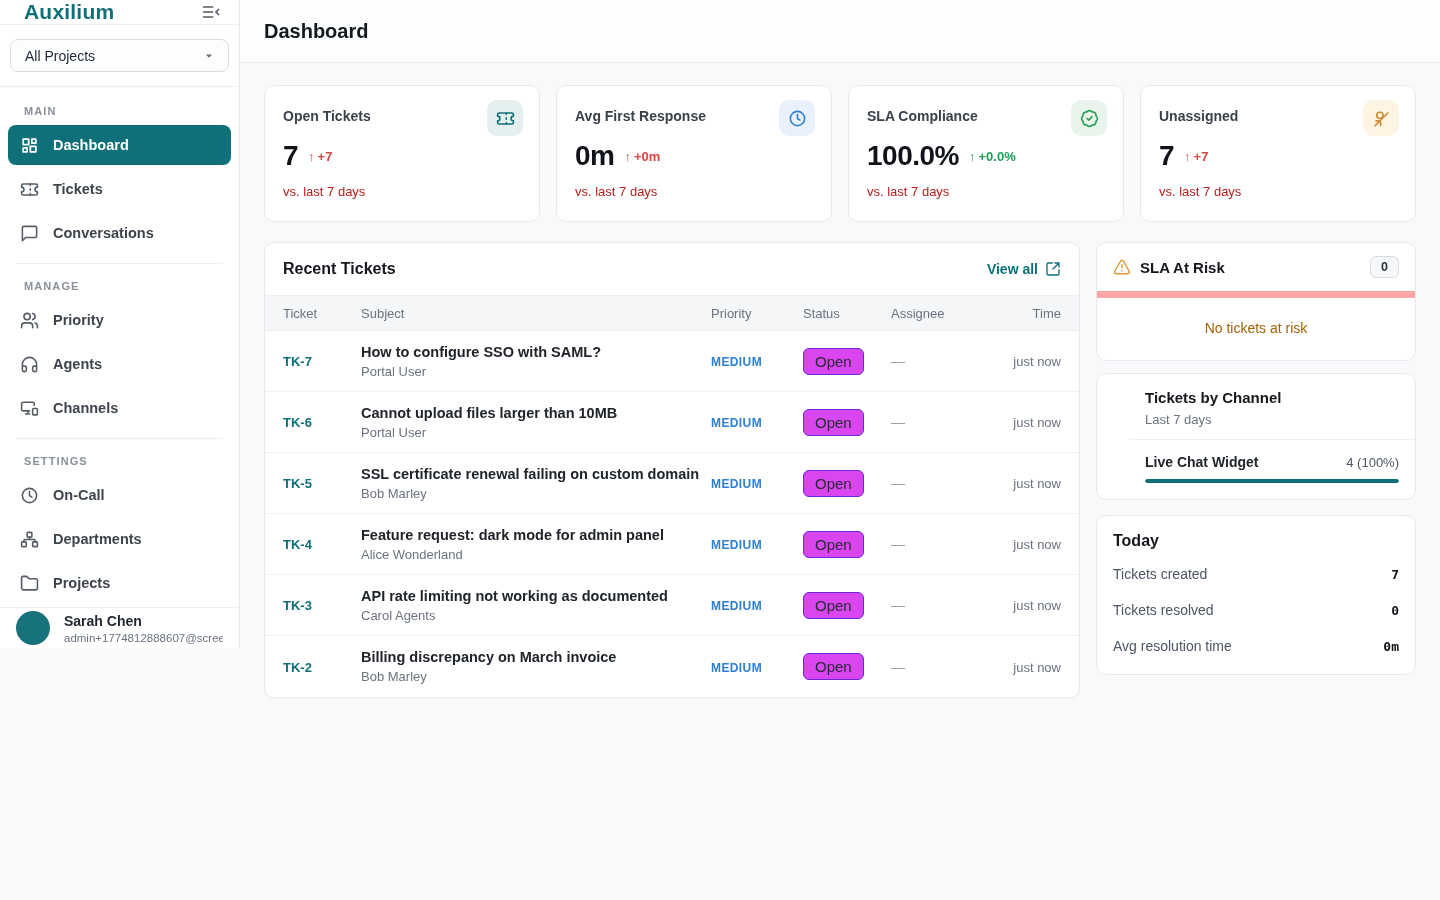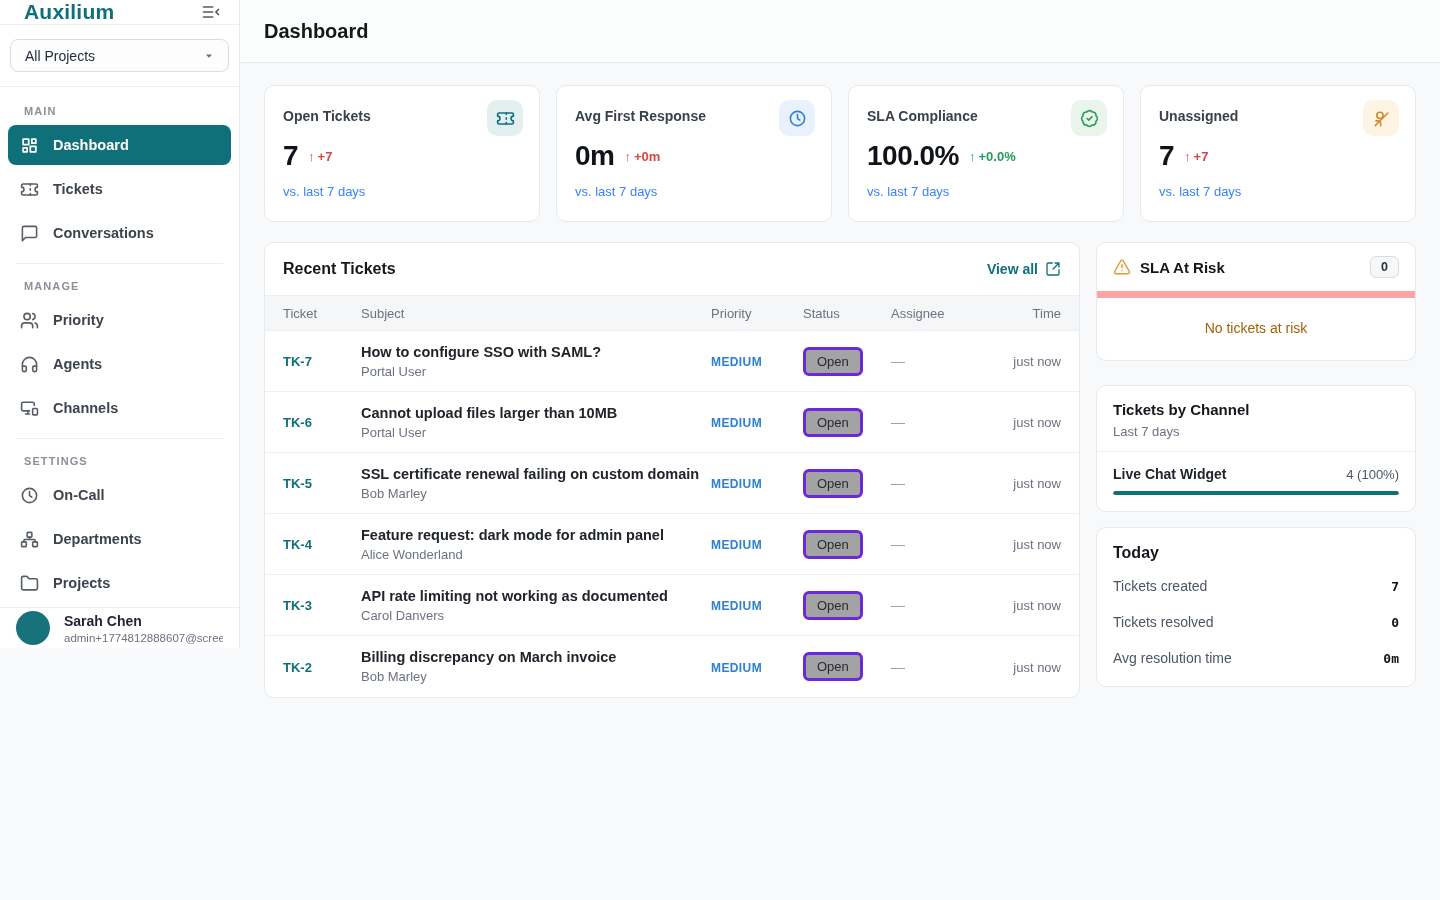--- a/index.html
+++ b/index.html
@@ -77,21 +77,21 @@
   .stat-label { font-size:14px; font-weight:600; color:#3a414b; padding-top:6px; }
   .stat-icon-box {
     position:absolute; top:14px; right:16px;
     width:36px; height:36px; border-radius:10px;
     display:flex; align-items:center; justify-content:center;
   }
   .stat-value-row { display:flex; align-items:center; gap:10px; margin-top:16px; }
   .stat-value { font-size:28px; font-weight:800; color:#101319; letter-spacing:-0.5px; }
   .stat-delta { display:flex; align-items:center; gap:3px; font-size:13px; font-weight:700; }
   .stat-delta .arrow { font-size:13px; }
-  .stat-note { font-size:13px; color:#3b82f6; margin-top:12px; }
+  .stat-note { font-size:13px; color:#b91c1c; margin-top:12px; }
 
   
   .lower-grid { display:grid; grid-template-columns:1fr 320px; gap:16px; margin-top:20px; align-items:start; }
 
   
   .card {
     background:#ffffff; border:1px solid #e7e9ec; border-radius:10px; overflow:hidden;
   }
   .table-card-header {
     display:flex; align-items:center; justify-content:space-between;
@@ -115,41 +115,41 @@
   .col-priority { width:92px; min-width:92px; }
   .col-status { width:88px; min-width:88px; }
   .col-assignee { width:90px; min-width:90px; }
   .col-time { width:80px; min-width:80px; text-align:right; }
   .ticket-id { color:#0f7079; font-size:13px; font-weight:700; }
   .ticket-subject { font-size:14.5px; font-weight:600; color:#20242b; margin-bottom:4px;
     white-space:nowrap; overflow:hidden; text-overflow:ellipsis; }
   .ticket-requester { font-size:13px; color:#6b7280; }
   .priority-badge { font-size:12px; font-weight:700; letter-spacing:0.4px; color:#2f80d0; }
   .status-badge {
-    display:inline-block; font-size:13px; font-weight:500; color:#262b33;
-    background:#a3a3a3; border:3px solid #6d28d9; border-radius:6px;
+    display:inline-block; font-size:15px; font-weight:500; color:#262b33;
+    background:#d946ef; border:1px solid #6d28d9; border-radius:6px;
     padding:4px 11px;
   }
   .assignee-dash { color:#9aa1ab; font-size:14px; }
   .ticket-time { font-size:13px; color:#6b7280; }
 
   
   .right-col { display:flex; flex-direction:column; }
   .sla-card-header {
     display:flex; align-items:center; gap:9px;
     padding:13px 16px; border-bottom:7px solid #fca5a5;
   }
   .sla-title { font-size:15px; font-weight:700; color:#14171c; flex:1; }
   .count-badge {
     font-size:12.5px; font-weight:600; color:#2a2f37;
     background:#f6f7f8; border:1px solid #d9dde3; border-radius:6px;
     padding:3px 10px;
   }
   .sla-empty { text-align:center; padding:22px 10px 24px 10px; font-size:14px; color:#a16207; }
-  .mt16 { margin-top:24px; }
+  .mt16 { margin-top:12px;padding-left:32px; }
   .channel-card-header { padding:15px 16px 12px 16px; border-bottom:1px solid #eceef1; }
   .channel-title { font-size:15px; font-weight:700; color:#14171c; margin-bottom:6px; }
   .channel-subtitle { font-size:13px; color:#6b7280; }
   .channel-row { padding:14px 16px 16px 16px; }
   .channel-row-top { display:flex; align-items:center; justify-content:space-between; margin-bottom:9px; }
   .channel-name { font-size:14px; font-weight:600; color:#20242b; }
   .channel-value { font-size:13px; color:#4b5563; }
   .channel-bar-track { height:4px; border-radius:3px; background:#eef0f2; overflow:hidden; }
   .channel-bar-fill { height:4px; border-radius:3px; background:#10707a; }
   .today-card { padding:16px 16px 10px 16px; margin-top:15px; }
@@ -453,21 +453,21 @@
           <div class="col-priority"><span class="priority-badge">MEDIUM</span></div>
           <div class="col-status"><span class="status-badge">Open</span></div>
           <div class="col-assignee"><span class="assignee-dash">—</span></div>
           <div class="col-time"><span class="ticket-time">just now</span></div>
         </div>
 
         <div class="t-row">
           <div class="col-ticket"><span class="ticket-id">TK-3</span></div>
           <div class="col-subject">
             <div class="ticket-subject">API rate limiting not working as documented</div>
-            <div class="ticket-requester">Carol Danvers</div>
+            <div class="ticket-requester">Carol Agents</div>
           </div>
           <div class="col-priority"><span class="priority-badge">MEDIUM</span></div>
           <div class="col-status"><span class="status-badge">Open</span></div>
           <div class="col-assignee"><span class="assignee-dash">—</span></div>
           <div class="col-time"><span class="ticket-time">just now</span></div>
         </div>
 
         <div class="t-row">
           <div class="col-ticket"><span class="ticket-id">TK-2</span></div>
           <div class="col-subject">

